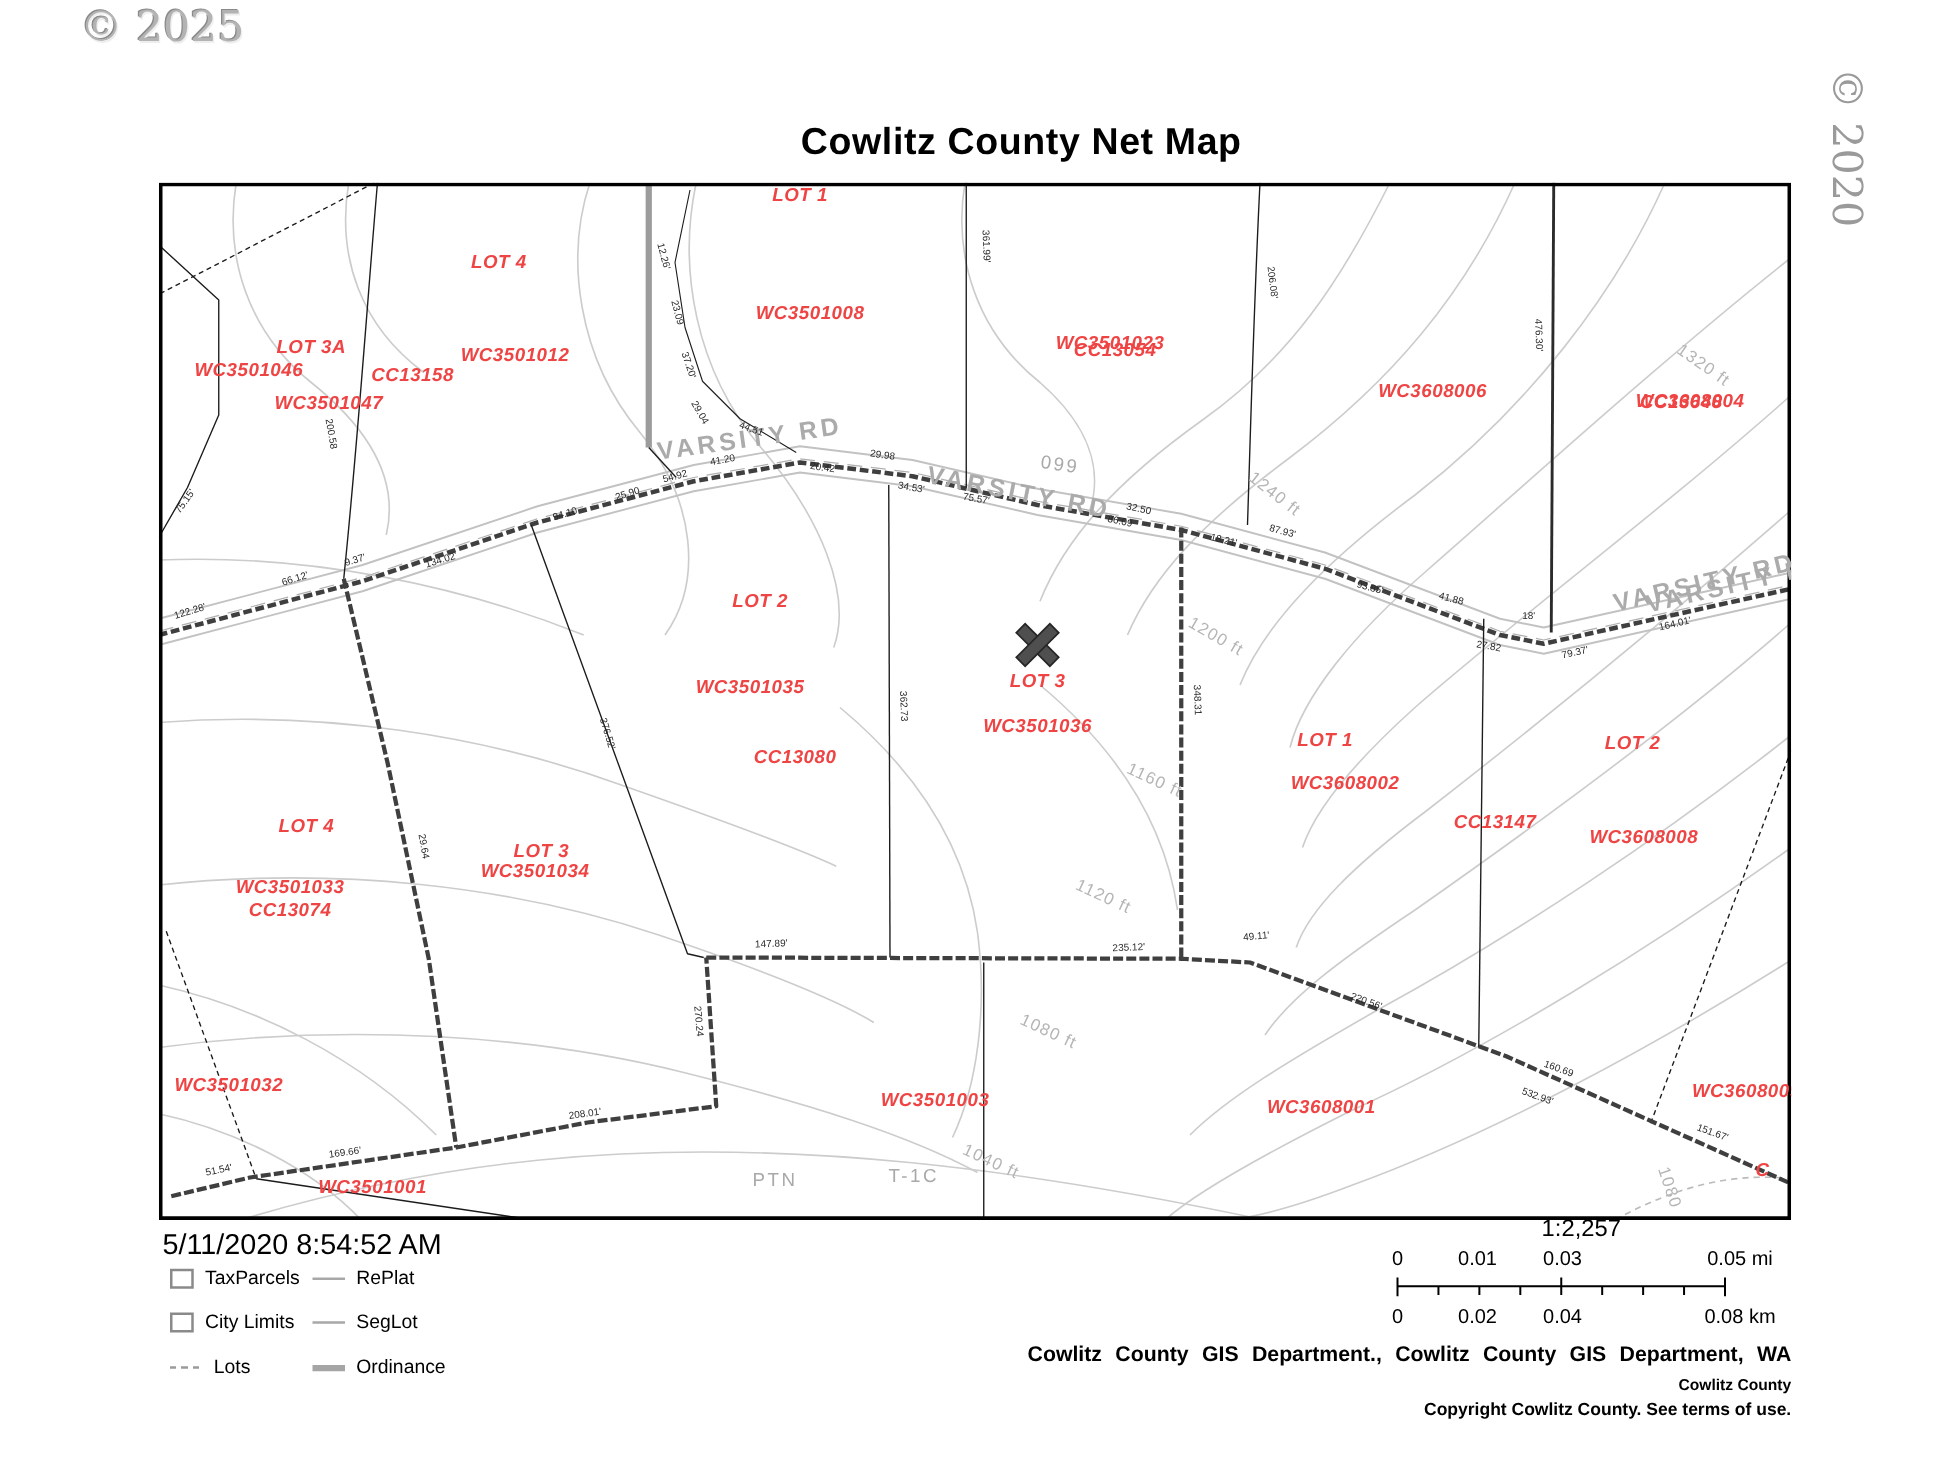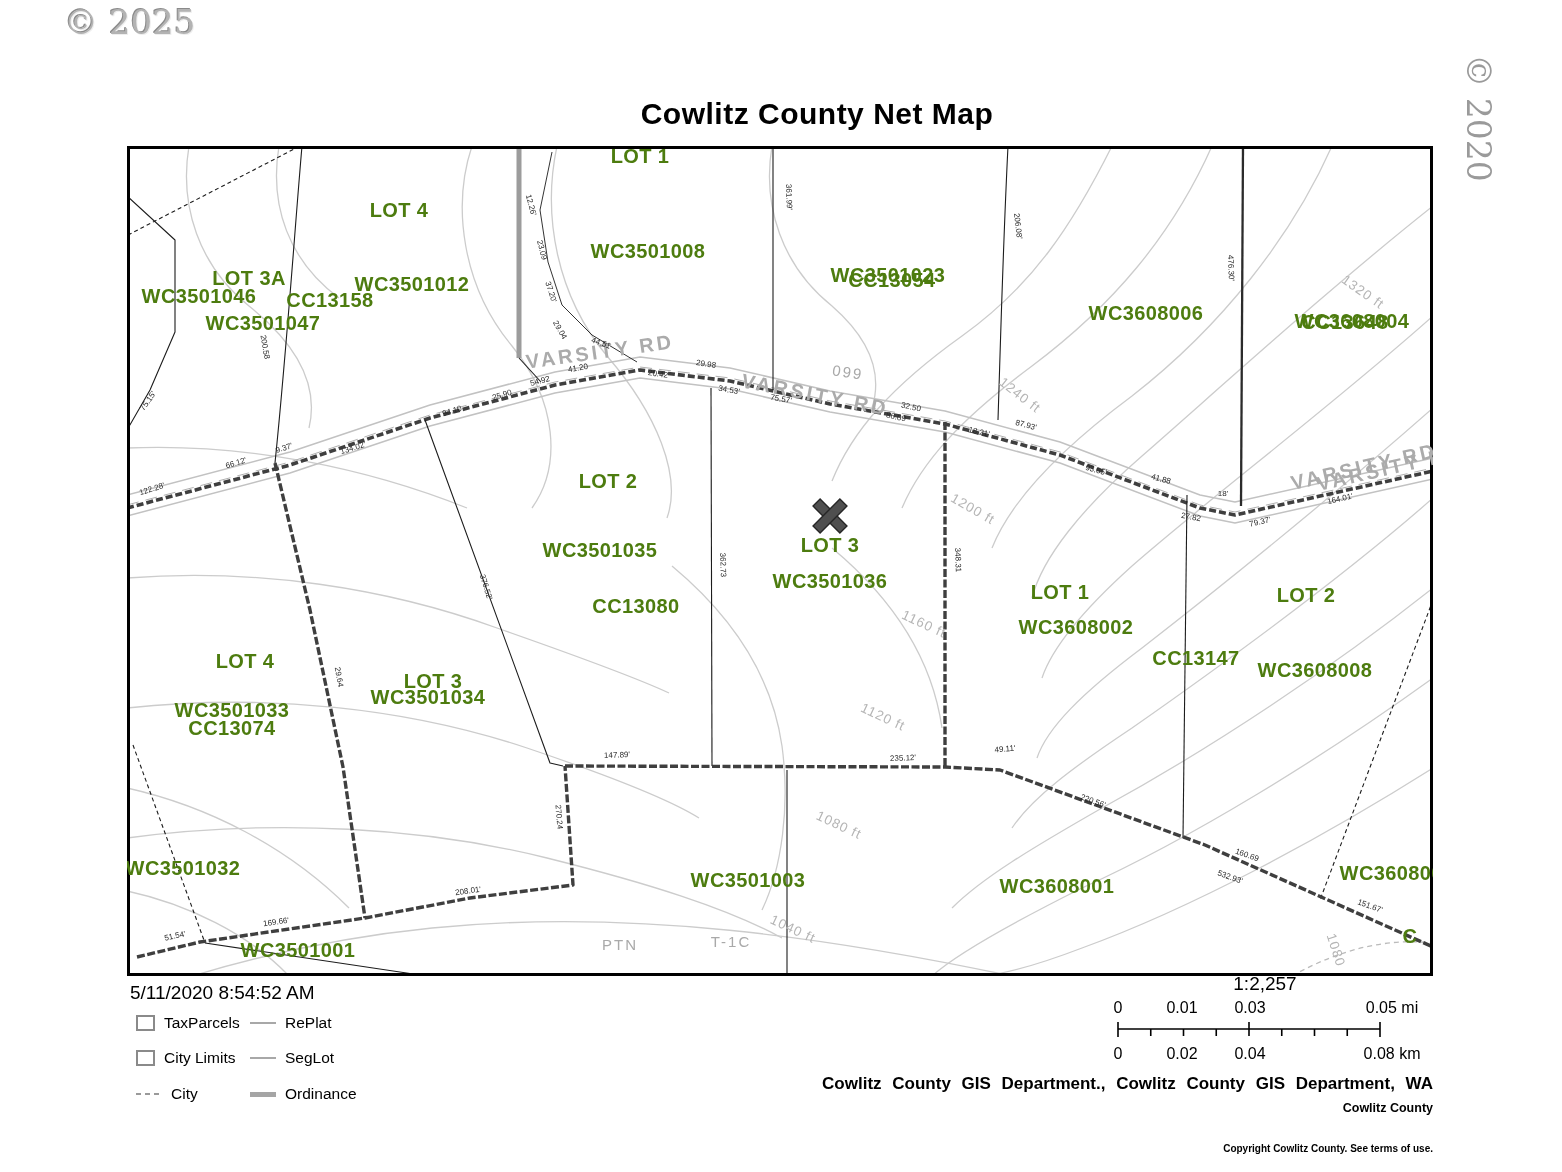--- a/index.html
+++ b/index.html
@@ -8,45 +8,45 @@
   .wm-tl{position:absolute;left:64px;top:2px;font-family:"DejaVu Serif",serif;
          font-size:34px;color:#b3b3b3;text-shadow:1px 1px 0 #eee,-1px -1px 0 #8a8a8a;}
   .wm-r{position:absolute;left:1478px;top:118px;transform:translate(-50%,-50%) rotate(90deg);
         font-family:"DejaVu Serif",serif;font-size:33px;color:#9a9a9a;white-space:nowrap;}
   .title{position:absolute;left:0;top:97px;width:1562px;text-align:center;
          font-size:30px;font-weight:700;letter-spacing:0.5px;padding-left:36px;}
   .map-frame{position:absolute;left:127px;top:146px;width:1306px;height:830px;background:#fff;overflow:hidden;}
   .map-frame svg{position:absolute;left:0;top:0;}
   #label-layer{position:absolute;left:0;top:0;width:100%;height:100%;}
   #label-layer span{position:absolute;white-space:nowrap;}
-  .parcel-label{font-size:20px;font-weight:700;letter-spacing:0.4px;color:#4d7c0f;}
+  .parcel-label{font-size:15px;font-weight:700;letter-spacing:0.4px;color:#ef4444;font-style:italic;}
   .road-label{font-size:20px;font-weight:700;letter-spacing:3px;color:#ababab;}
   .contour-label{font-size:13.5px;color:#b5b5b5;letter-spacing:1px;}
   .gray-label{font-size:15px;color:#a9a9a9;letter-spacing:2px;}
   .dim-label{font-size:8px;color:#2a2a2a;}
-  .timestamp{position:absolute;left:130px;top:982px;font-size:19px;}
+  .timestamp{position:absolute;left:130px;top:982px;font-size:23px;}
   .legend-item{position:absolute;display:flex;align-items:center;gap:9px;height:22px;font-size:15.5px;}
   .li-0{left:136px;top:1012px}.li-1{left:250px;top:1012px}
   .li-2{left:136px;top:1047px}.li-3{left:250px;top:1047px}
   .li-4{left:136px;top:1083px}.li-5{left:250px;top:1083px}
   .lg-icon{display:inline-block;flex:0 0 auto;}
   .lg-icon[data-icon="square"]{width:15px;height:12px;border:2px solid #8a8a8a;}
   .lg-icon[data-icon="line"]{width:26px;height:2px;background:#a8a8a8;}
   .lg-icon[data-icon="dashes"]{width:26px;height:2px;
       background:repeating-linear-gradient(90deg,#9a9a9a 0 5px,transparent 5px 9px);}
   .lg-icon[data-icon="thick"]{width:26px;height:5px;background:#a5a5a5;}
   .scale-block{position:absolute;left:1105px;top:973px;width:330px;height:95px;}
   .scale-ratio{position:absolute;left:0;top:0;width:320px;text-align:center;font-size:19px;}
   .sc-lab{position:absolute;transform:translateX(-50%);font-size:16px;white-space:nowrap;}
   .mi{top:26px}.km{top:72px}
   .p0{left:13px}.p1{left:77px}.p2{left:145px}.p3{left:287px}
   .scalebar{position:absolute;left:0;top:48px;}
   .credit1{position:absolute;right:129px;top:1074px;font-size:17px;font-weight:700;word-spacing:6px;}
   .credit2{position:absolute;right:129px;top:1101px;font-size:12.5px;font-weight:700;}
-  .credit3{position:absolute;right:129px;top:1143px;font-size:10px;font-weight:700;}
+  .credit3{position:absolute;right:129px;top:1119px;font-size:14px;font-weight:700;}
 </style>
 </head>
 <body>
 
 <div class="page">
 
   <div class="wm-tl">© 2025</div>
   <div class="wm-r">© 2020</div>
   <div class="title">Cowlitz County Net Map</div>
 
@@ -235,21 +235,21 @@
     <div class="legend-item li-2">
       <span class="lg-icon" data-icon="square"></span>
       <span>City Limits</span>
     </div>
     <div class="legend-item li-3">
       <span class="lg-icon" data-icon="line"></span>
       <span>SegLot</span>
     </div>
     <div class="legend-item li-4">
       <span class="lg-icon" data-icon="dashes"></span>
-      <span>City</span>
+      <span>Lots</span>
     </div>
     <div class="legend-item li-5">
       <span class="lg-icon" data-icon="thick"></span>
       <span>Ordinance</span>
     </div>
   </div>
 
   <div class="scale-block">
     <div class="scale-ratio">1:2,257</div>
     <span class="sc-lab mi p0">0</span>

